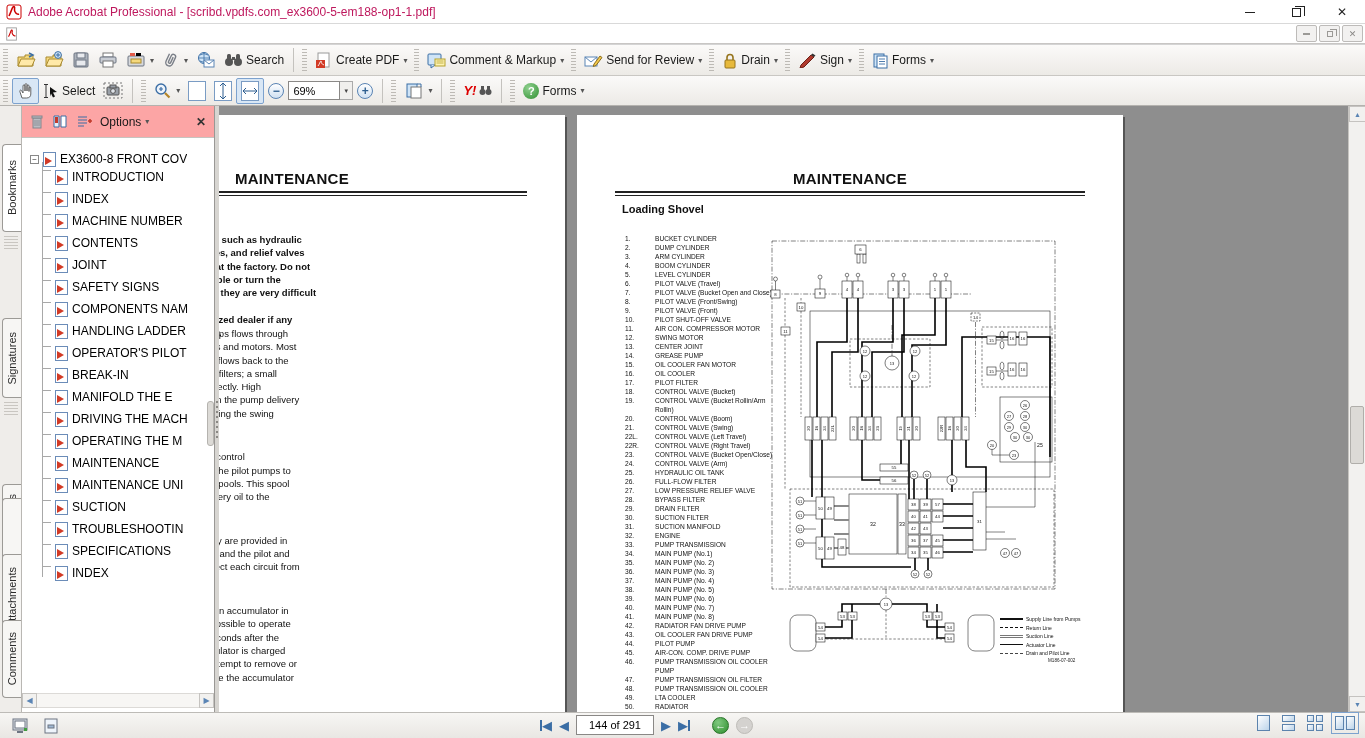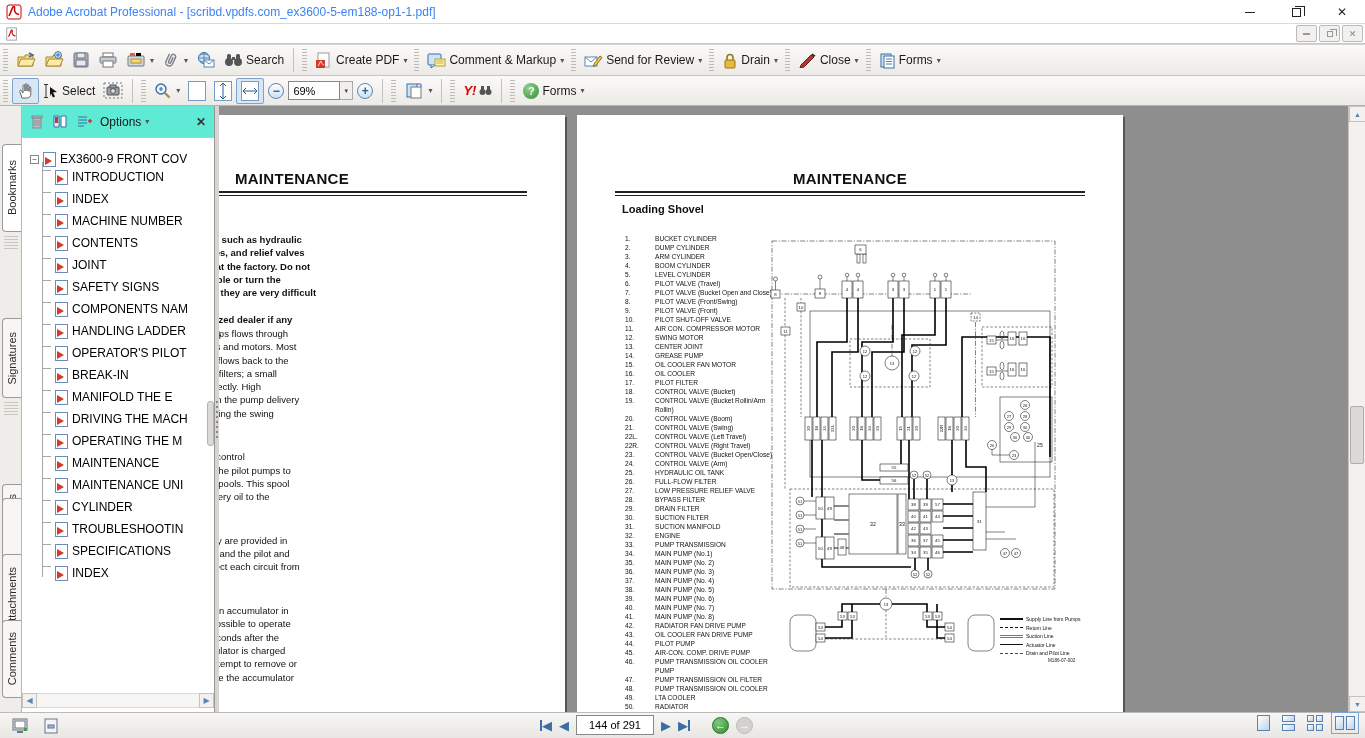--- a/index.html
+++ b/index.html
@@ -3,21 +3,21 @@
 <meta charset="utf-8">
 <style>
   * { margin:0; padding:0; box-sizing:border-box; }
   html,body { width:1365px; height:738px; overflow:hidden;
     font-family:"Liberation Sans", sans-serif; background:#d4d4d4; }
 
   
   #titlebar { position:absolute; left:0; top:0; width:1365px; height:24px;
     background:#ffffff; border-bottom:1px solid #d9d9d9; display:flex; align-items:center; }
   #titlebar .appico { width:16px; height:16px; margin:0 6px 0 6px; }
-  #titlebar .title { font-size:12px; color:#3b82f6; }
+  #titlebar .title { font-size:12px; color:#be185d; }
   .winbtns { position:absolute; right:0; top:0; height:24px; display:flex; }
   .winbtn { width:46px; height:24px; display:flex; align-items:center; justify-content:center;
     font-size:12px; color:#222; }
   .winbtn .rsq { width:9px; height:9px; border:1px solid #222; position:relative; background:#fff;}
   .winbtn .rsq::before { content:""; position:absolute; left:2px; top:-3px; width:9px; height:9px;
     border:1px solid #222; border-left:none; border-bottom:none; }
   .winbtn .mline { width:10px; height:1px; background:#222; }
 
   
   #menubar { position:absolute; left:0; top:24px; width:1365px; height:20px; background:#ffffff;
@@ -62,21 +62,21 @@
     border-right:1px solid #b9b7b3; }
   .vtab { position:absolute; left:2px; width:19px; background:#f7f6f4; border:1px solid #9c9a96;
     border-right:none; border-radius:4px 0 0 4px; display:flex; align-items:center; justify-content:center; }
   .vtab span { writing-mode:vertical-rl; transform:rotate(180deg); font-size:11px; color:#2b2b2b; }
   .tgrip { position:absolute; left:4px; width:14px; height:14px;
     background:repeating-linear-gradient(#c9c6c1 0 1px, transparent 1px 3px); }
 
   
   #panel { position:absolute; left:22px; top:106px; width:193px; height:606px; background:#ffffff;
     border-right:1px solid #9a9895; }
-  #panel-header { height:32px; background:#5eead4; border-bottom:1px solid #c6c4c0;
+  #panel-header { height:32px; background:#fca5a5; border-bottom:1px solid #c6c4c0;
     display:flex; align-items:center; gap:8px; padding:0 8px; }
   #panel-header .opt { font-size:12px; color:#1a1a1a; display:flex; align-items:center; gap:3px;}
   #panel-header .closex { margin-left:auto; font-size:12px; color:#333; font-weight:bold; }
   .bm-tree { padding-top:10px; font-size:12px; color:#000; }
   .bm-root { display:flex; align-items:center; gap:4px; padding-left:8px; height:22px; white-space:nowrap; overflow:hidden;}
   .expander { width:9px; height:9px; border:1px solid #888; background:#fff; font-size:8px; line-height:7px;
     text-align:center; color:#333; flex:0 0 auto;}
   .bm-ico { width:13px; height:15px; background:#fff; border:1px solid #6b8cb8; position:relative; flex:0 0 auto;}
   .bm-ico::after { content:""; position:absolute; left:1px; top:4px; border-left:7px solid #d23b26;
     border-top:4px solid transparent; border-bottom:4px solid transparent; }
@@ -325,21 +325,21 @@
     </svg>
     <span>Drain</span>
     <span class="dd">▾</span>
   </div>
   <div class="grip"></div>
   <div class="tbtn">
     <svg width="19" height="16" viewBox="0 0 19 16">
       <path d="M3 13 L13 3 l3 2 -10 10 -4 1z" fill="#b03a2e" stroke="#6d1f16"></path>
       <path d="M13 3 l3 2 1.5 -1.5 -3 -2z" fill="#333"></path>
     </svg>
-    <span>Close</span>
+    <span>Sign</span>
     <span class="dd">▾</span>
   </div>
   <div class="grip"></div>
   <div class="tbtn">
     <svg width="17" height="17" viewBox="0 0 17 17">
       <rect x="2" y="2" width="10" height="13" fill="#cfe4f7" stroke="#3b6ea5"></rect>
       <rect x="5" y="4" width="10" height="12" fill="#fff" stroke="#3b6ea5"></rect>
       <path d="M7 7 h6 M7 9.5 h6 M7 12 h6" stroke="#3b6ea5" stroke-width=".9"></path>
     </svg>
     <span>Forms</span>
@@ -972,21 +972,21 @@
     <span class="opt">
       <span>Options</span>
       <span class="dd">▾</span>
     </span>
     <span class="closex">✕</span>
   </div>
   <div class="bm-tree">
     <div class="bm-root">
       <span class="expander">−</span>
       <span class="bm-ico"></span>
-      <span class="bm-label">EX3600-9 FRONT COV</span>
+      <span class="bm-label">EX3600-8 FRONT COV</span>
     </div>
     <div class="bm-children">
         <div class="bm-row">
         <span class="bm-stub"></span>
         <span class="bm-ico"></span>
         <span class="bm-label">INTRODUCTION</span>
       </div>
         <div class="bm-row">
         <span class="bm-stub"></span>
         <span class="bm-ico"></span>
@@ -1053,21 +1053,21 @@
         <span class="bm-label">MAINTENANCE</span>
       </div>
         <div class="bm-row">
         <span class="bm-stub"></span>
         <span class="bm-ico"></span>
         <span class="bm-label">MAINTENANCE UNI</span>
       </div>
         <div class="bm-row">
         <span class="bm-stub"></span>
         <span class="bm-ico"></span>
-        <span class="bm-label">CYLINDER</span>
+        <span class="bm-label">SUCTION</span>
       </div>
         <div class="bm-row">
         <span class="bm-stub"></span>
         <span class="bm-ico"></span>
         <span class="bm-label">TROUBLESHOOTIN</span>
       </div>
         <div class="bm-row">
         <span class="bm-stub"></span>
         <span class="bm-ico"></span>
         <span class="bm-label">SPECIFICATIONS</span>

